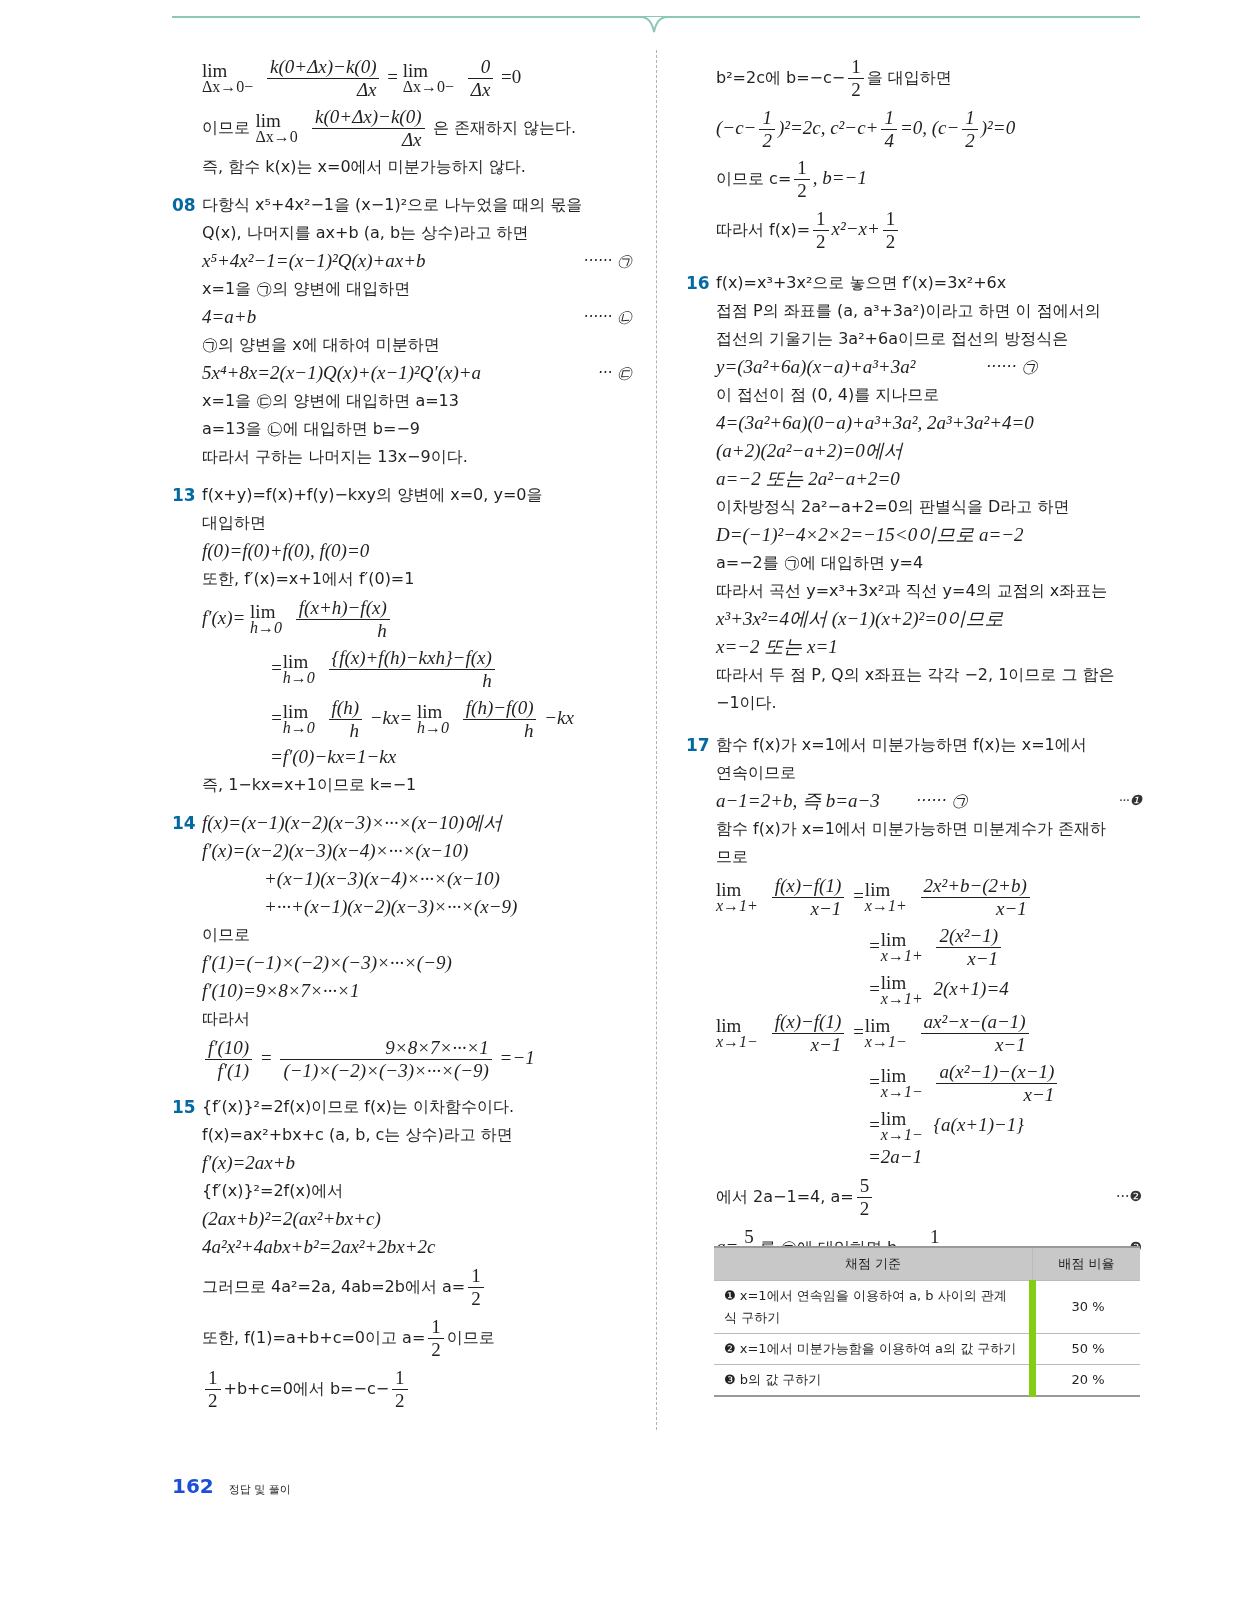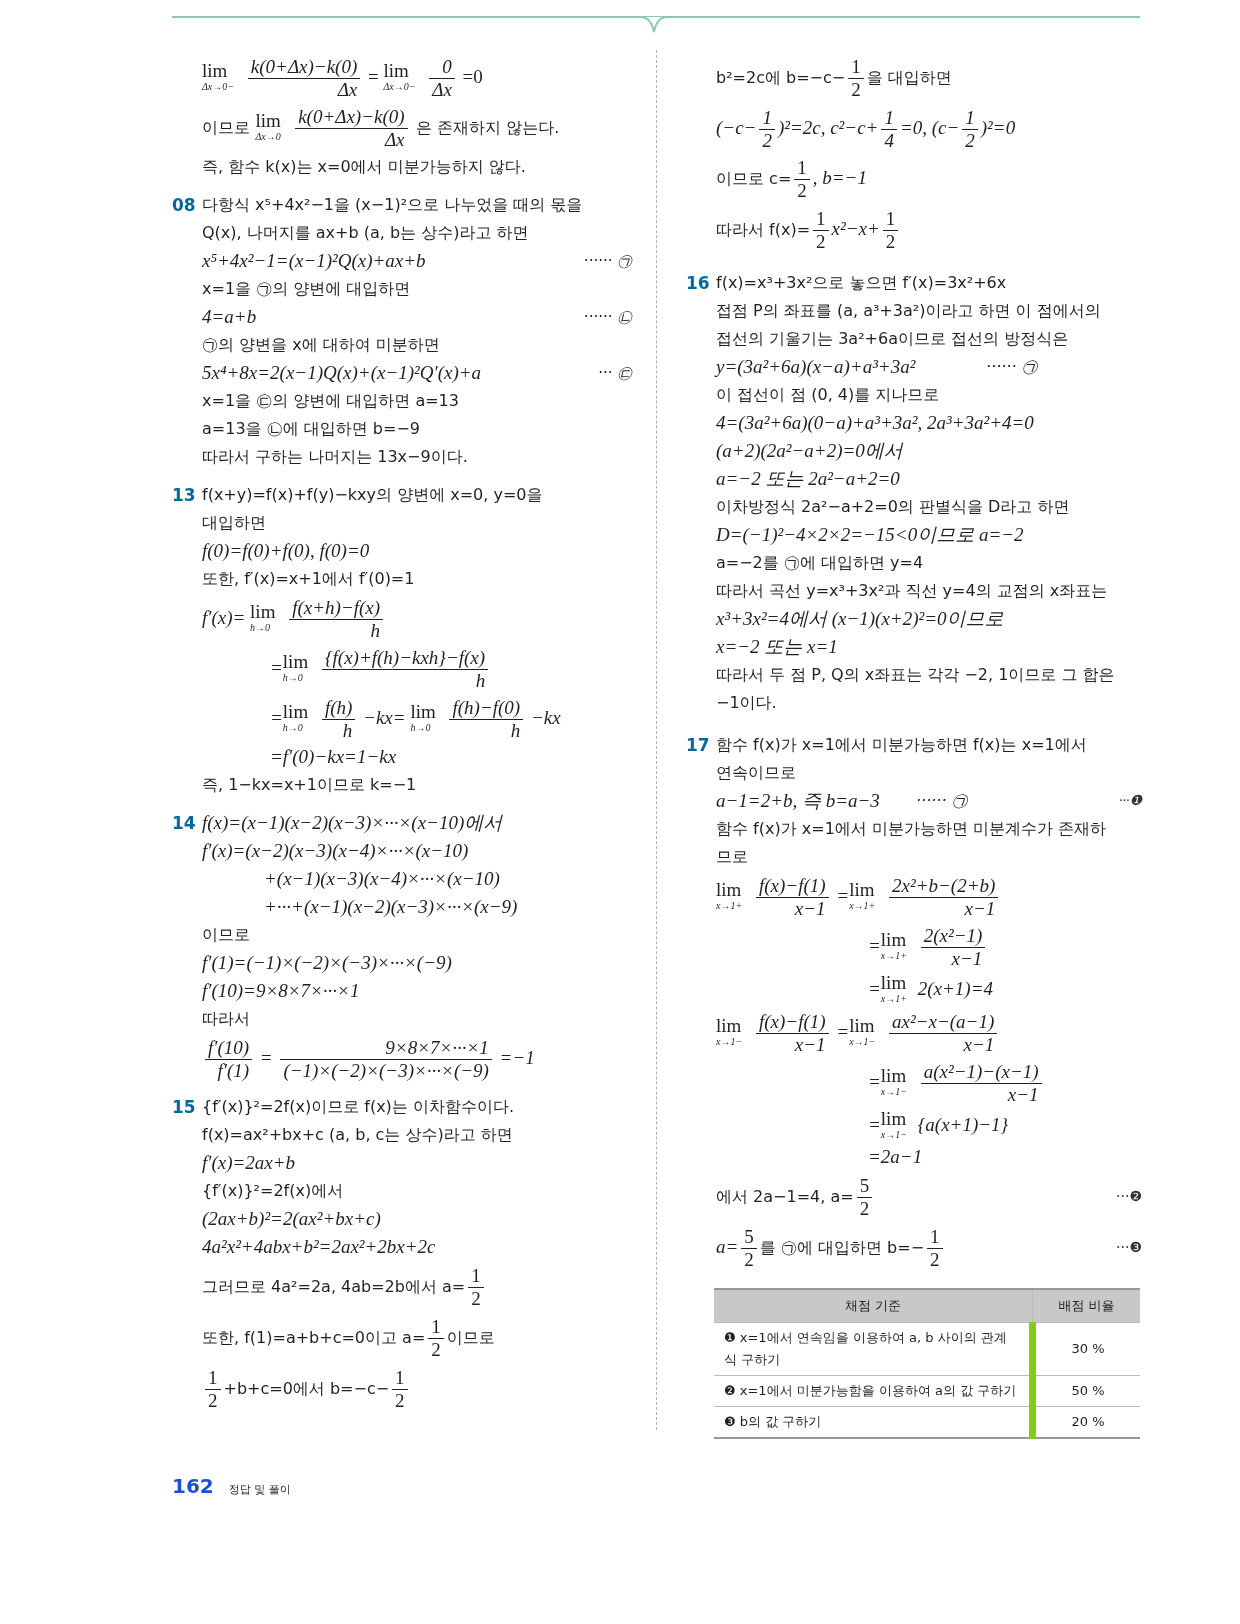--- a/index.html
+++ b/index.html
@@ -20,26 +20,26 @@
   .problem { margin-top: 10px; }
   .pnum { position: absolute; left: 0; font-family: "DejaVu Sans", "Liberation Sans", sans-serif; font-weight: bold;
           color: #0369a1; font-size: 17px; }
   .marker { position: absolute; right: 0; font-size: 15px; }
   .mark-num { position: absolute; right: 0; font-size: 14px; color: #333; }
   .frac { display: inline-block; vertical-align: middle; text-align: right; margin: 0 3px; line-height: 22px; font-family: Liberation Serif, serif; }
   .frac > span { display: block; padding: 0 3px; }
   .frac > .num { border-bottom: 1px solid #231f20; }
   .lim { display: inline-block; vertical-align: middle; text-align: left; line-height: 16px; margin-right: 6px; }
   .lim .l1 { display: block; font-size: 19px; }
-  .lim .l2 { display: block; font-size: 10px; font-style: italic; }
+  .lim .l2 { display: block; font-size: 16px; }
   .tall { line-height: 50px; }
   .footer { position: absolute; left: 172px; top: 1474px; font-family: "DejaVu Sans", "Liberation Sans", sans-serif; }
   .footer .pg { font-weight: bold; font-size: 20px; color: #1d4ed8; margin-right: 10px; }
   .footer .ttl { font-size: 11px; }
-  table.grading { position: absolute; left: 714px; top: 1288px; width: 426px; border-collapse: collapse;
+  table.grading { position: absolute; left: 714px; top: 1246px; width: 426px; border-collapse: collapse;
                   font-family: "DejaVu Sans", "Liberation Sans", sans-serif; font-size: 13px; }
   table.grading th { background: #c8c8c8; font-weight: normal; height: 30px; border-top: 2px solid #999; }
   table.grading td { border-top: 1px solid #bbb; padding: 4px 10px; line-height: 22px; }
   table.grading td.pct { text-align: center; border-left: 7px solid #84cc16; width: 84px; }
   table.grading th.pcth { border-left: 1px solid #bbb; }
   table.grading tr:last-child td { border-bottom: 2px solid #999; }
 </style>
 </head>
 <body>
 

